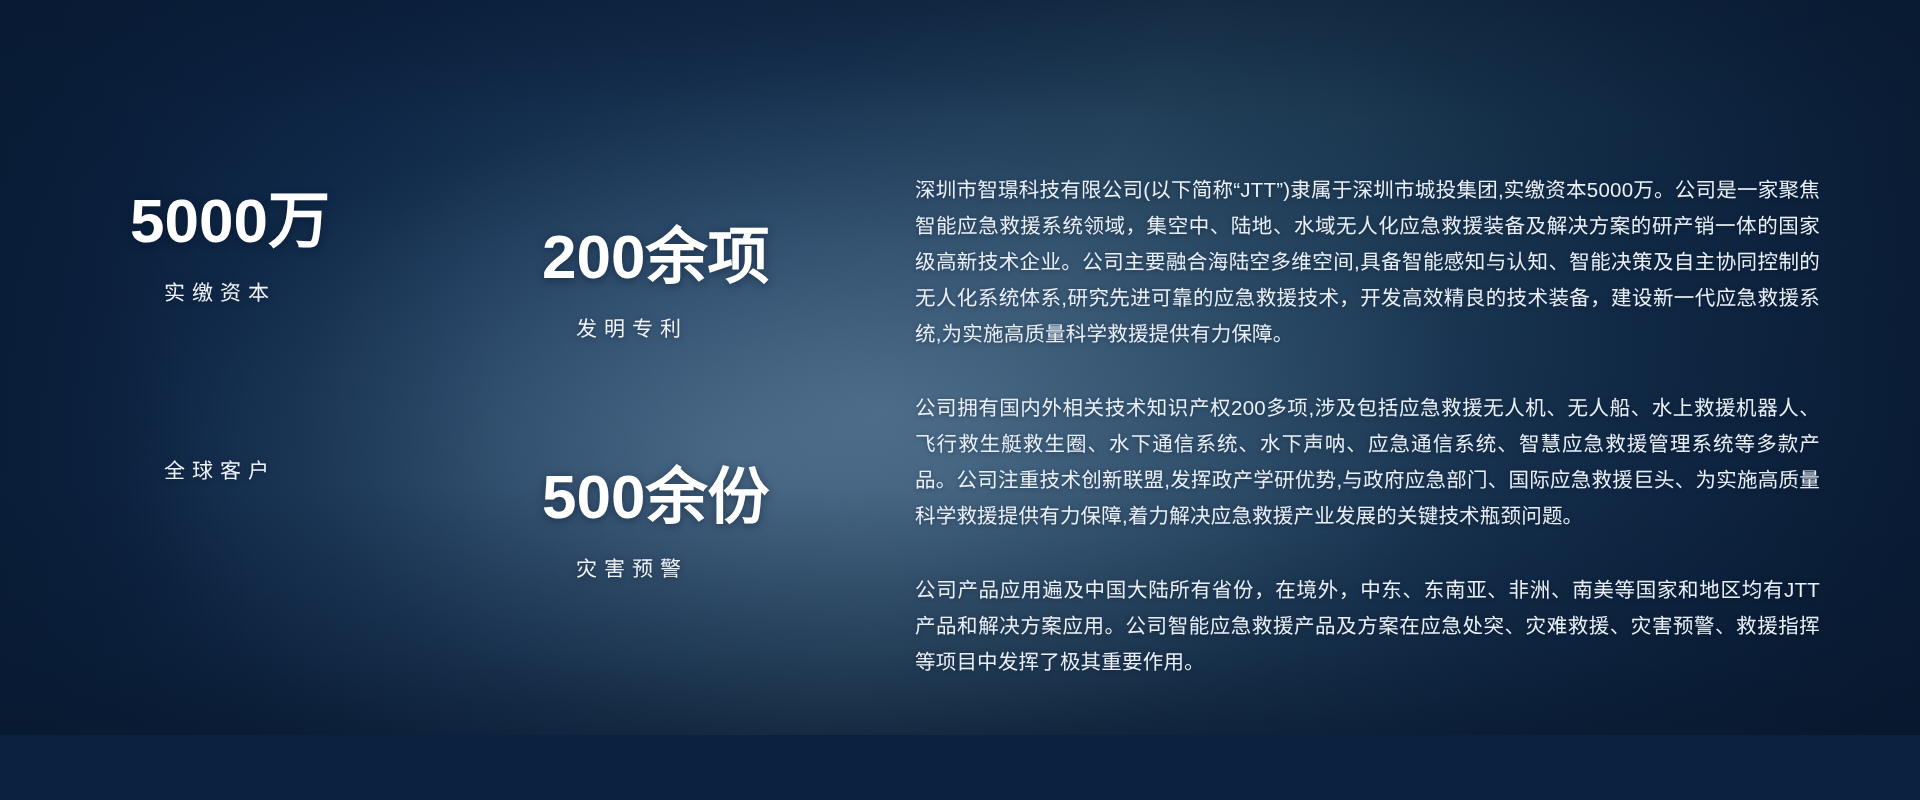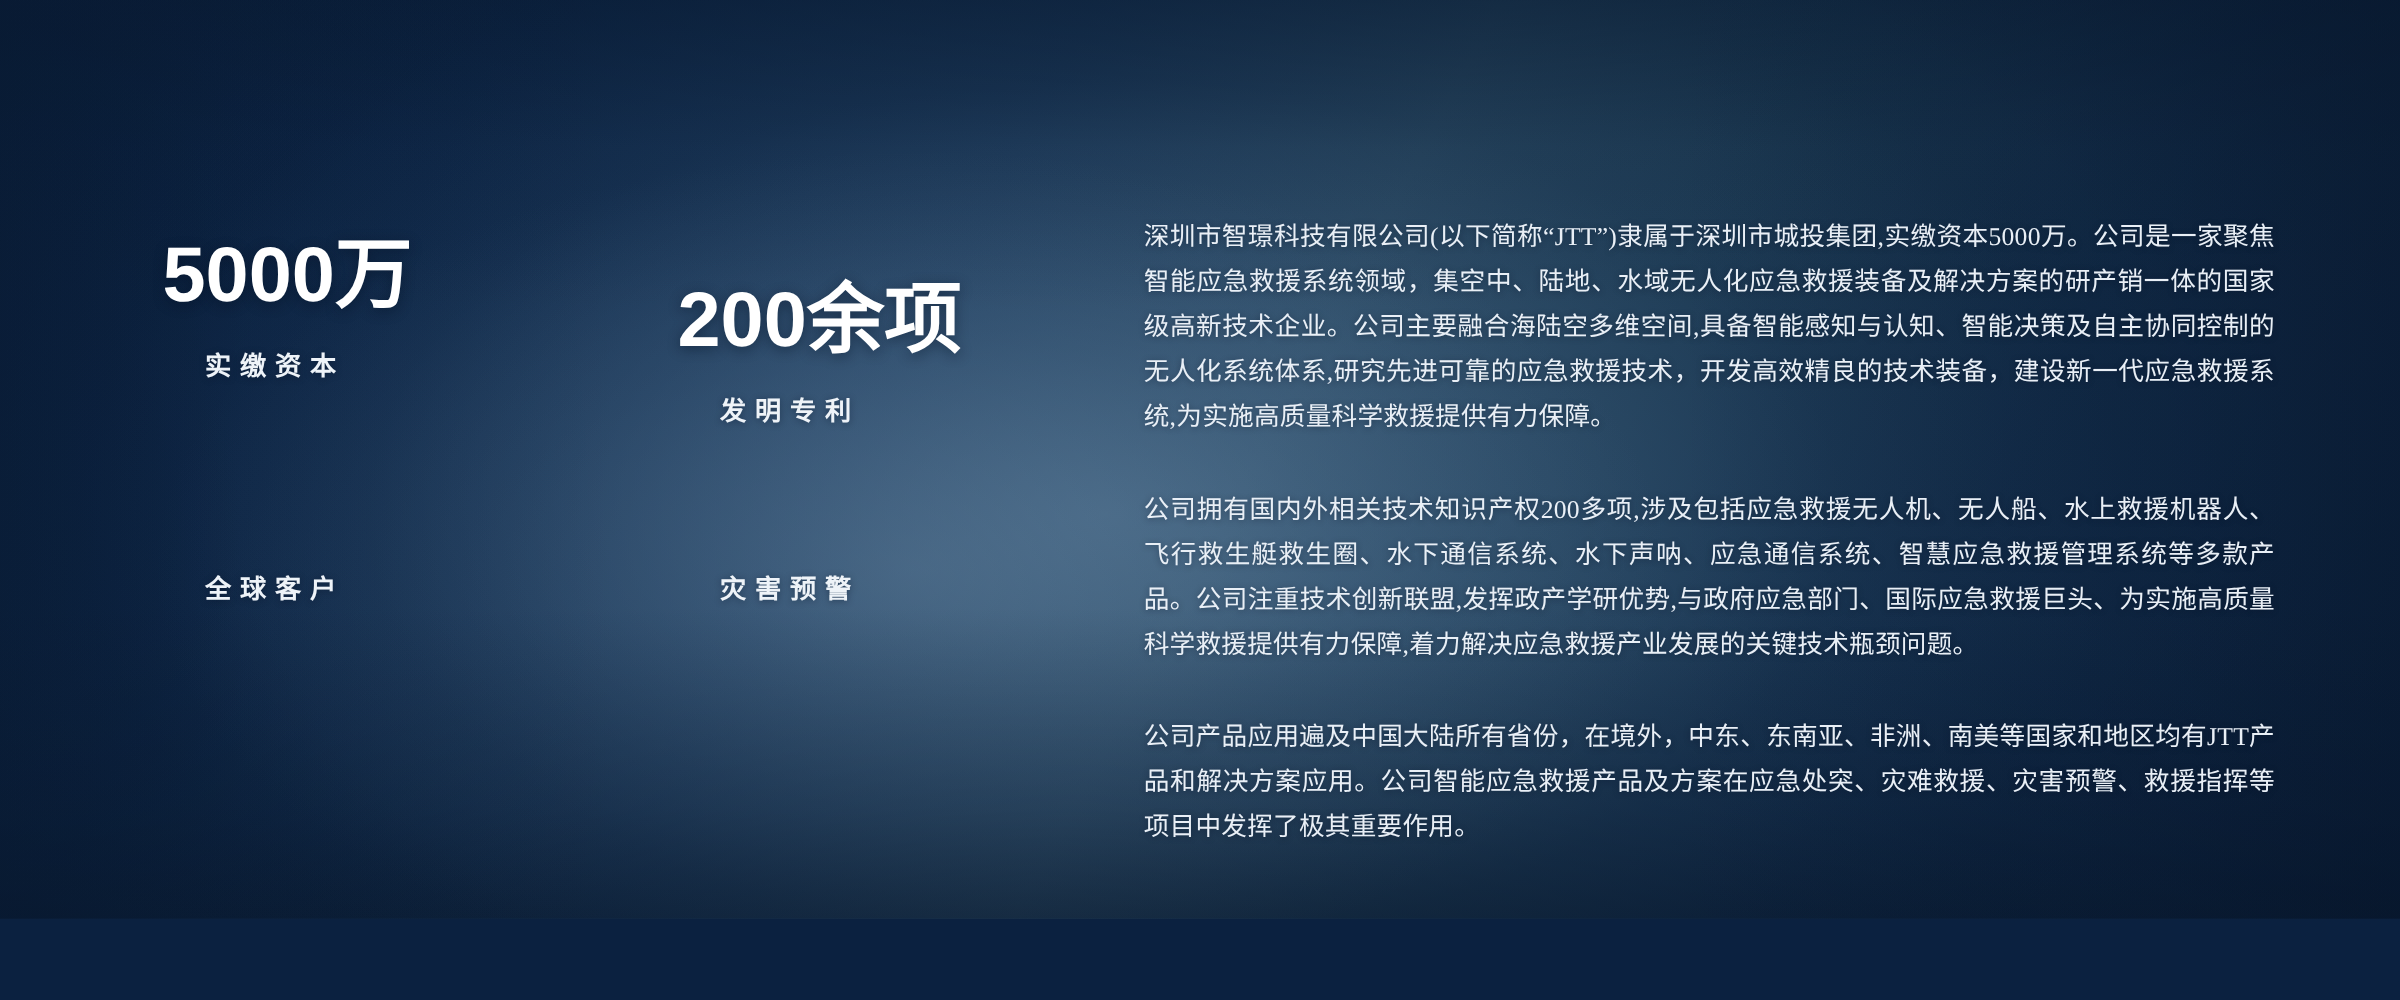--- a/index.html
+++ b/index.html
@@ -108,36 +108,35 @@
     font-weight: 700;
     line-height: 1.0;
     letter-spacing: 0px;
     white-space: nowrap;
     text-shadow: 0 2px 10px rgba(4,16,34,0.45);
   }
   .stat-label {
     margin-top: 24px;
     color: #eef3f8;
     font-size: 21px;
-    font-weight: 700;
+    font-weight: 400;
     letter-spacing: 7px;
     white-space: nowrap;
     padding-left: 34px;
     text-shadow: 0 1px 6px rgba(4,16,34,0.40);
   }
   .stat.col2 .stat-value { padding-left: 22px; margin-top: 36px; }
   .stat.col2 .stat-label { padding-left: 56px; }
 
   
   .description {
     position: absolute;
     left: 915px;
     top: 172px;
     width: 905px;
-    font-family: Liberation Serif, serif;
   }
   .para {
     color: #e9eff6;
     font-size: 20.5px;
     line-height: 36px;
     letter-spacing: 0.2px;
     text-align: justify;
     text-justify: inter-character;
     margin: 0 0 38px 0;
     text-shadow: 0 1px 5px rgba(4,16,34,0.40);
@@ -169,20 +168,21 @@
       <div class="stat col2">
         <div class="stat-value">200余项</div>
         <div class="stat-label">发明专利</div>
       </div>
 
       <div class="stat col1">
         <div class="stat-label">全球客户</div>
       </div>
 
       <div class="stat col2">
+        <div class="stat-value">500余份</div>
         <div class="stat-label">灾害预警</div>
       </div>
 
     </div>
 
     <div class="description">
       <p class="para p1">深圳市智璟科技有限公司(以下简称“JTT”)隶属于深圳市城投集团,实缴资本5000万。公司是一家聚焦智能应急救援系统领域，集空中、陆地、水域无人化应急救援装备及解决方案的研产销一体的国家级高新技术企业。公司主要融合海陆空多维空间,具备智能感知与认知、智能决策及自主协同控制的无人化系统体系,研究先进可靠的应急救援技术，开发高效精良的技术装备，建设新一代应急救援系统,为实施高质量科学救援提供有力保障。</p>
       <p class="para">公司拥有国内外相关技术知识产权200多项,涉及包括应急救援无人机、无人船、水上救援机器人、飞行救生艇救生圈、水下通信系统、水下声呐、应急通信系统、智慧应急救援管理系统等多款产品。公司注重技术创新联盟,发挥政产学研优势,与政府应急部门、国际应急救援巨头、为实施高质量科学救援提供有力保障,着力解决应急救援产业发展的关键技术瓶颈问题。</p>
       <p class="para">公司产品应用遍及中国大陆所有省份，在境外，中东、东南亚、非洲、南美等国家和地区均有JTT产品和解决方案应用。公司智能应急救援产品及方案在应急处突、灾难救援、灾害预警、救援指挥等项目中发挥了极其重要作用。</p>
     </div>

